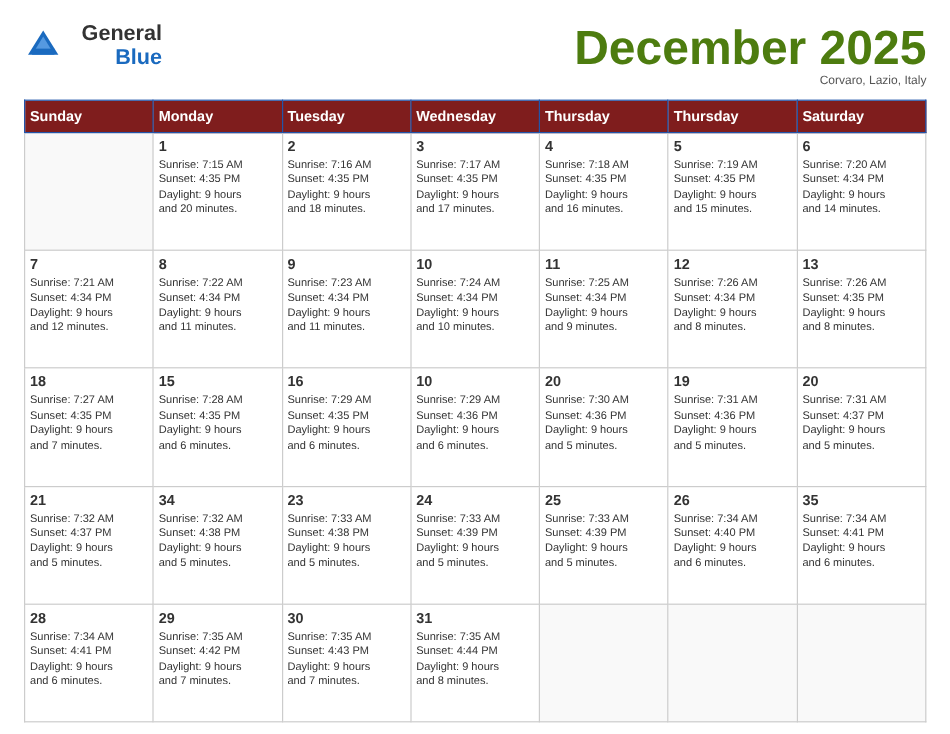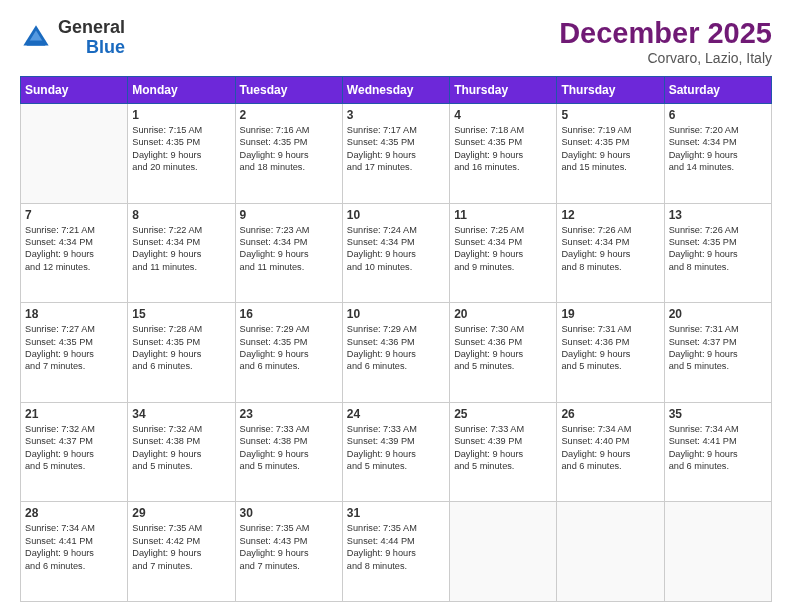--- a/index.html
+++ b/index.html
@@ -19,21 +19,21 @@
     }
     .header {
       display: flex;
       justify-content: space-between;
       align-items: flex-start;
       margin-bottom: 10px;
     }
     .logo {
       display: flex;
       align-items: center;
-      gap: 6px;
+      gap: 16px;
     }
     .logo-text {
       display: flex;
       flex-direction: column;
       line-height: 1.1;
     }
     .logo-general {
       font-size: 18px;
       font-weight: bold;
       color: #333;
@@ -45,40 +45,40 @@
       text-align: right;
     }
     .logo-icon {
       width: 32px;
       height: 32px;
     }
     .title-block {
       text-align: right;
     }
     .month-title {
-      font-size: 29px;
-      font-weight: bold;
-      color: #701a75;
+      font-size: 40px;
+      font-weight: bold;
+      color: #4d7c0f;
       line-height: 1.1;
       margin-left: 46px;
     }
     .location {
-      font-size: 14px;
+      font-size: 10px;
       color: #555;
       text-align: right;
     }
     .calendar {
       flex: 1;
       border: 1px solid #ccc;
       border-collapse: collapse;
       width: 100%;
       table-layout: fixed;
     }
     .calendar th {
-      background: #6d28d9;
+      background: #7f1d1d;
       color: #fff;
       font-size: 12px;
       font-weight: bold;
       padding: 6px 4px;
       text-align: left;
       border: 1px solid #2255aa;
     }
     .calendar td {
       border: 1px solid #ccc;
       vertical-align: top;

